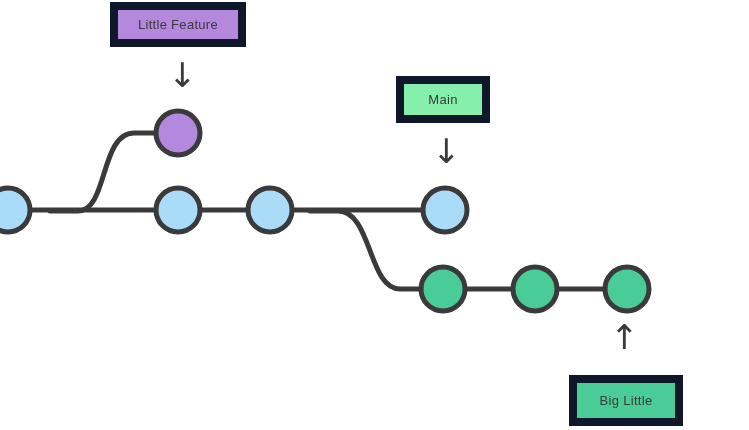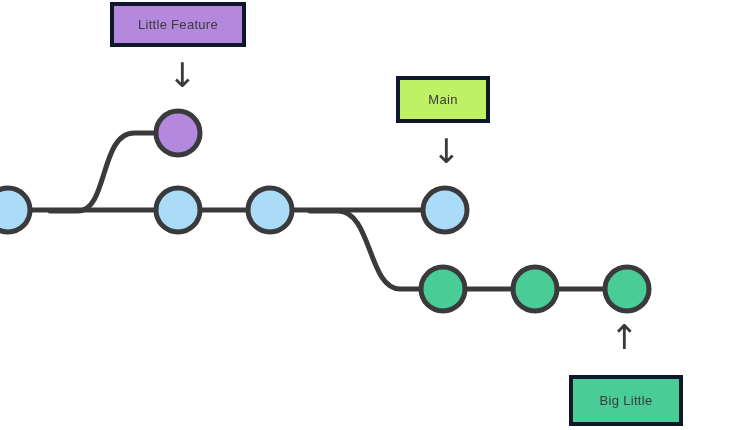--- a/index.html
+++ b/index.html
@@ -20,21 +20,21 @@
   #graph-svg {
     position: absolute;
     left: 0;
     top: 0;
     width: 749px;
     height: 430px;
   }
   .label-box {
     position: absolute;
     box-sizing: border-box;
-    border: 4px solid #0f172a;
+    border: 8px solid #0f172a;
     display: flex;
     align-items: center;
     justify-content: center;
     color: #3a3a3c;
     font-size: 13px;
     font-family: "Liberation Sans", sans-serif;
     letter-spacing: 0.3px;
     white-space: nowrap;
     user-select: none;
   }
@@ -43,21 +43,21 @@
     top: 2px;
     width: 136px;
     height: 45px;
     background: #b388dd;
   }
   .box-main {
     left: 396px;
     top: 76px;
     width: 94px;
     height: 47px;
-    background: #bef264;
+    background: #86efac;
   }
   .box-big-feature {
     left: 569px;
     top: 375px;
     width: 114px;
     height: 51px;
     background: #49cc96;
   }
   .arrow-glyph {
     position: absolute;

